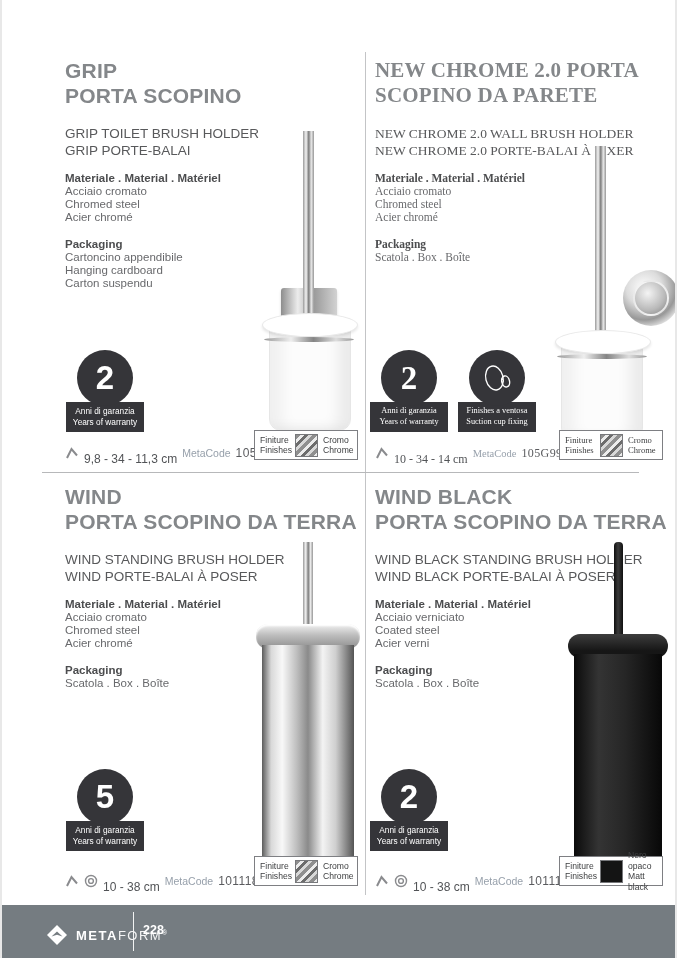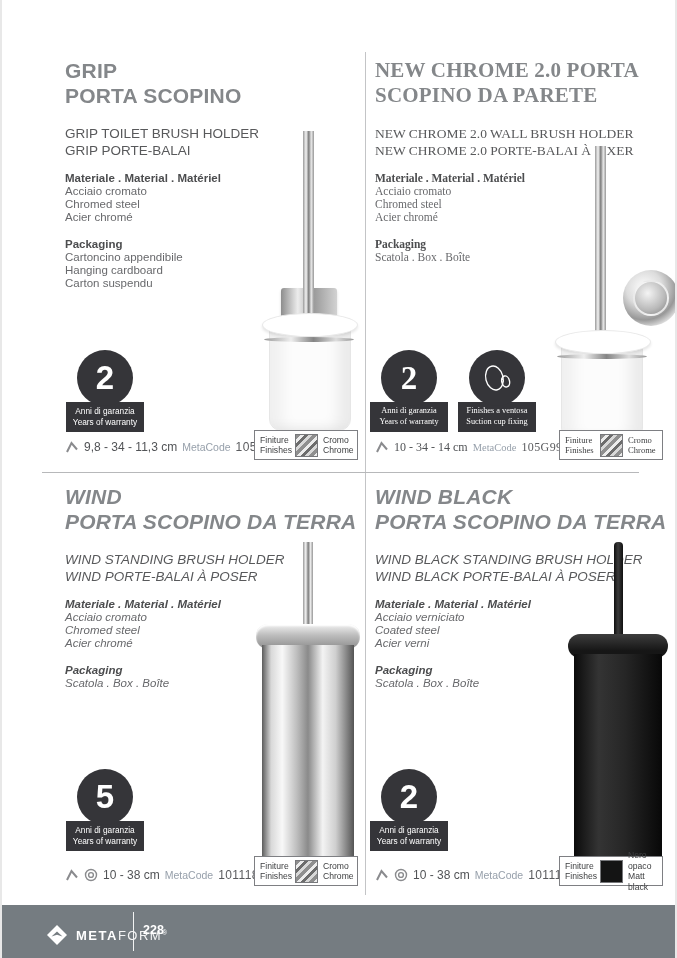--- a/index.html
+++ b/index.html
@@ -9,21 +9,21 @@
   #cell1 { left:0;   top:0;     width:363px; height:472px; }
   #cell2 { left:363px; top:0;   width:314px; height:472px;font-family:Liberation Serif, serif; }
   #cell3 { left:0;   top:472px; width:363px; height:433px; }
   #cell4 { left:363px; top:472px; width:314px; height:433px; }
   .vdiv { position:absolute; left:363px; top:52px; width:1px; height:843px; background:#c3c4c6; }
   .hdiv { position:absolute; left:40px; top:472px; width:597px; height:1px; background:#b7b8ba; }
 
   
   .tb { position:absolute; width:300px; }
   .row1 .tb { top:58px; }
-  .row2 .tb { top:12px;font-style:italic; }
+  .row2 .tb { top:12px; }
   .col1 .tb { left:63px; }
   .col2 .tb { left:10px; }
   .title { font-size:21px; line-height:25px; font-weight:bold; color:#84878a;
            letter-spacing:0.2px; white-space:nowrap; }
   .subtitle { font-size:13.5px; line-height:17px; color:#58595b; white-space:nowrap; }
   .sub-wrap { margin-top:17px; }
   .sec-head { font-size:11.5px; line-height:13px; font-weight:bold; color:#4c4d4f; margin-top:13px; }
   .body-line { font-size:11.5px; line-height:13.2px; color:#68696c; }
 
   
@@ -39,21 +39,21 @@
   .badge-rect { margin-top:-4px; width:78px; box-sizing:border-box; background:#353539; color:#fff;
                 text-align:center; padding:4px 1px 5px; font-size:8.3px; line-height:10.5px; z-index:1; }
 
   
   .dimrow { position:absolute; display:flex; align-items:center; gap:5px; white-space:nowrap; }
   .col1 .dimrow { left:63px; }
   .col2 .dimrow { left:10px; }
   .row1 .dimrow { top:440px; }
   .row2 .dimrow { top:868px; }
   #cell3 .dimrow, #cell4 .dimrow { top:396px; }
-  .dims { font-size:12px; color:#515356; }
+  .dims { font-size:12px; color:#515356;margin-top:12px; }
   .metacode-label { font-size:10.5px; color:#97a0ab; }
   .metacode { font-size:12px; color:#5a5b5e; letter-spacing:0.4px; }
 
   
   .finbox { position:absolute; box-sizing:border-box; width:104px; height:30px; background:#fff;
             border:1px solid #7e7f83; display:flex; align-items:center; gap:5px; padding:2px 5px; }
   .col1 .finbox { left:252px; }
   .col2 .finbox { left:194px; }
   .row1 .finbox { top:430px; }
   #cell3 .finbox, #cell4 .finbox { top:384px; }

